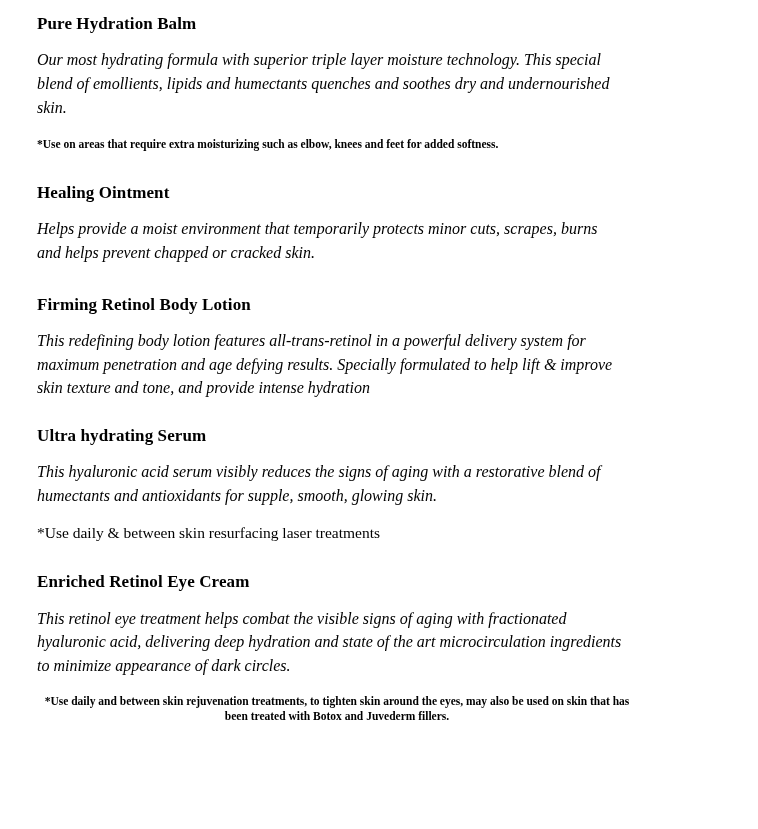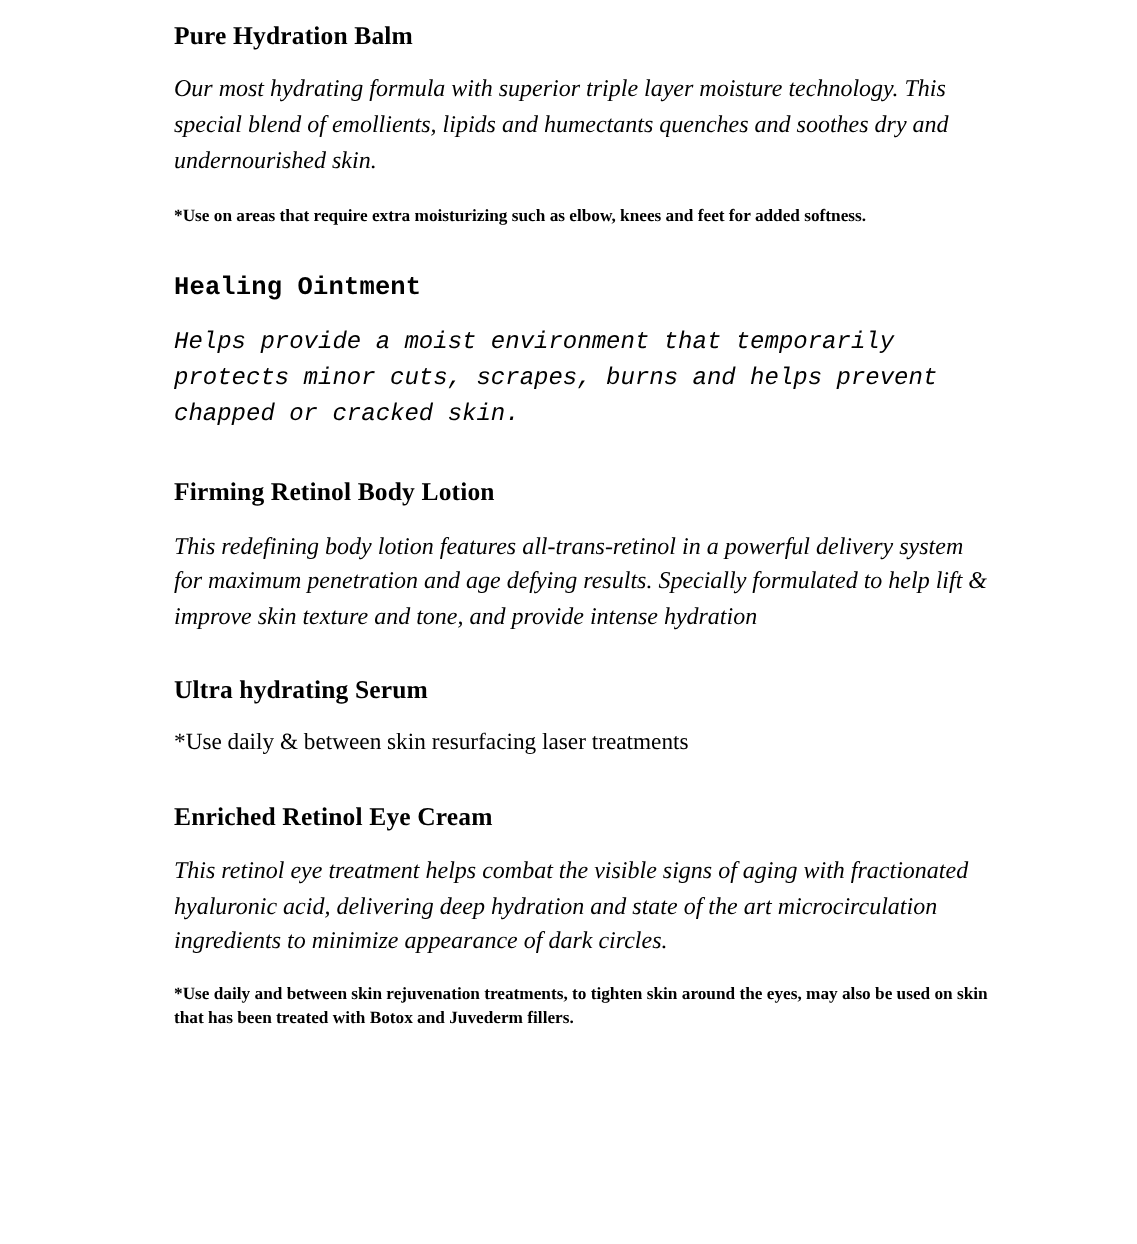--- a/index.html
+++ b/index.html
@@ -12,21 +12,21 @@
     background: #ffffff;
     font-family: "Liberation Serif", "DejaVu Serif", serif;
     color: #000000;
     overflow: hidden;
   }
   .page {
     position: relative;
     width: 744px;
     height: 829px;
     box-sizing: border-box;
-    padding: 10px 80px 0 116px;
+    padding: 10px 80px 0 37px;
   }
   .product {
     margin: 0 0 32px 0;
   }
   .product-title {
     font-size: 17px;
     font-weight: bold;
     line-height: 1.2;
     margin: 0 0 14px 0;
     letter-spacing: 0.1px;
@@ -46,26 +46,26 @@
   }
   .product-note.small {
     font-size: 11.5px;
     font-weight: bold;
     line-height: 1.35;
     margin-top: 18px;
   }
   
   .p-0 { margin-top: 4px; margin-bottom: 30px; }
   .p-1 { margin-bottom: 28px; }
-  .p-2 { margin-bottom: 26px; font-family: Liberation Mono, monospace; }
+  .p-2 { margin-bottom: 26px; }
   .p-3 { margin-bottom: 26px; margin-top: 30px; }
   .p-4 { margin-bottom: 28px; }
   .p-5 { margin-bottom: 17px; }
   .p-2 .product-desc { max-width: 570px; }
-  .p-5 .product-note.small { margin-top: 16px; max-width: 600px; }
+  .p-5 .product-note.small { margin-top: 16px; max-width: 600px; text-align: center; }
 </style>
 </head>
 <body>
 
 <div class="page">
 
   <section class="product p-0">
     <h2 class="product-title">Pure Hydration Balm</h2>
     <p class="product-desc">Our most hydrating formula with superior triple layer moisture technology.  This special blend of emollients, lipids and humectants quenches and soothes dry and undernourished skin.</p>
     <p class="product-note small">*Use on areas that require extra moisturizing such as elbow, knees and feet for added softness.</p>
@@ -77,20 +77,21 @@
     <p class="product-desc">Helps provide a moist environment that temporarily protects minor cuts, scrapes, burns and helps prevent chapped or cracked skin.</p>
   </section>
 
   <section class="product p-3">
     <h2 class="product-title">Firming Retinol Body Lotion</h2>
     <p class="product-desc">This redefining body lotion features all-trans-retinol in a powerful delivery system for maximum penetration and age defying results.  Specially formulated to help lift &amp; improve skin texture and tone, and provide intense hydration</p>
   </section>
 
   <section class="product p-4">
     <h2 class="product-title">Ultra hydrating Serum</h2>
+    <p class="product-desc">This hyaluronic acid serum visibly reduces the signs of aging with a restorative blend of humectants and antioxidants for supple, smooth, glowing skin.</p>
     <p class="product-note">*Use daily &amp; between skin resurfacing laser treatments</p>
   </section>
 
   <section class="product p-5">
     <h2 class="product-title">Enriched Retinol Eye Cream</h2>
     <p class="product-desc">This retinol eye treatment helps combat the visible signs of aging with fractionated hyaluronic acid, delivering deep hydration and state of the art microcirculation ingredients to minimize appearance of dark circles.</p>
     <p class="product-note small">*Use daily and between skin rejuvenation treatments, to tighten skin around the eyes, may also be used on skin that has been treated with Botox and Juvederm fillers.</p>
   </section>
 
 </div>

